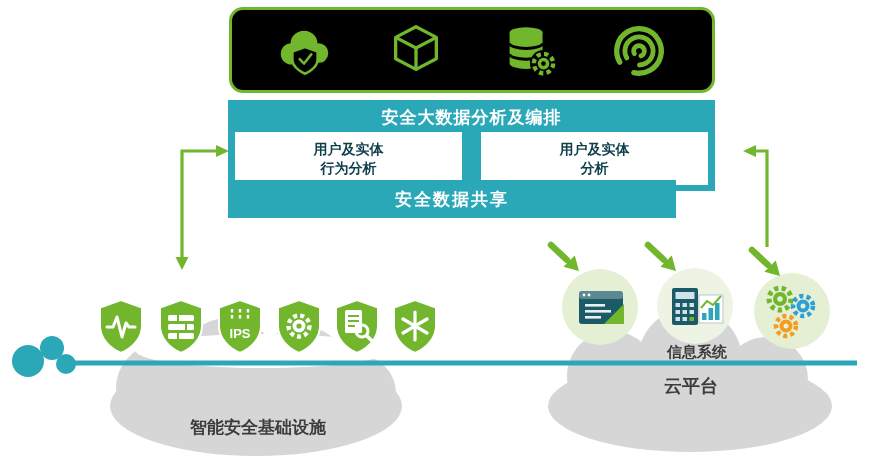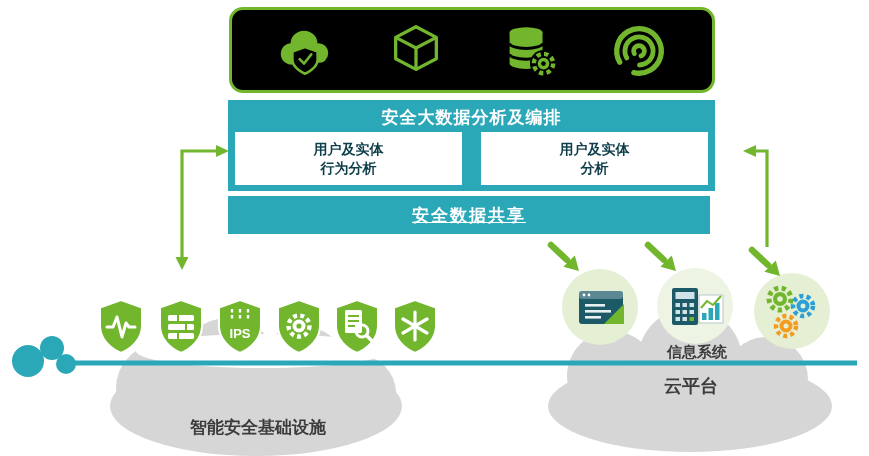--- a/index.html
+++ b/index.html
@@ -27,23 +27,23 @@
   .modules{
     position:absolute;left:7px;right:7px;top:32px;bottom:6px;
     display:flex;gap:19px;
   }
   .module{
     flex:1;background:#ffffff;color:#0e3e4a;font-weight:bold;font-size:14px;
     display:flex;align-items:center;justify-content:center;text-align:center;
     white-space:pre-line;line-height:1.3;
   }
   .sharing{
-    position:absolute;left:228px;top:196px;width:482px;height:38px;
+    position:absolute;left:228px;top:180px;width:448px;height:38px;
     background:#2ba8b8;color:#ffffff;font-weight:bold;font-size:17px;letter-spacing:2px;
-    display:flex;align-items:center;justify-content:center;text-decoration:underline;
+    display:flex;align-items:center;justify-content:center;
   }
   .overlay{position:absolute;left:0;top:0;width:869px;height:456px;}
   .cloud-label{font-weight:bold;fill:#3c3c3c;}
 </style>
 </head>
 <body>
 
 <div class="stage">
 
   <div class="top-box">

